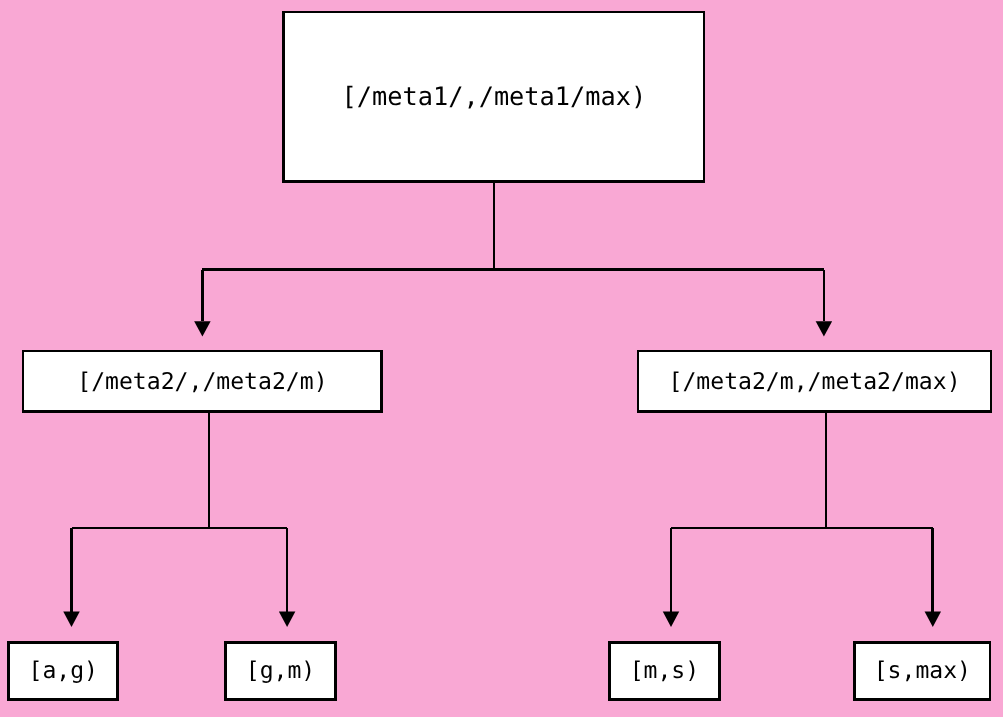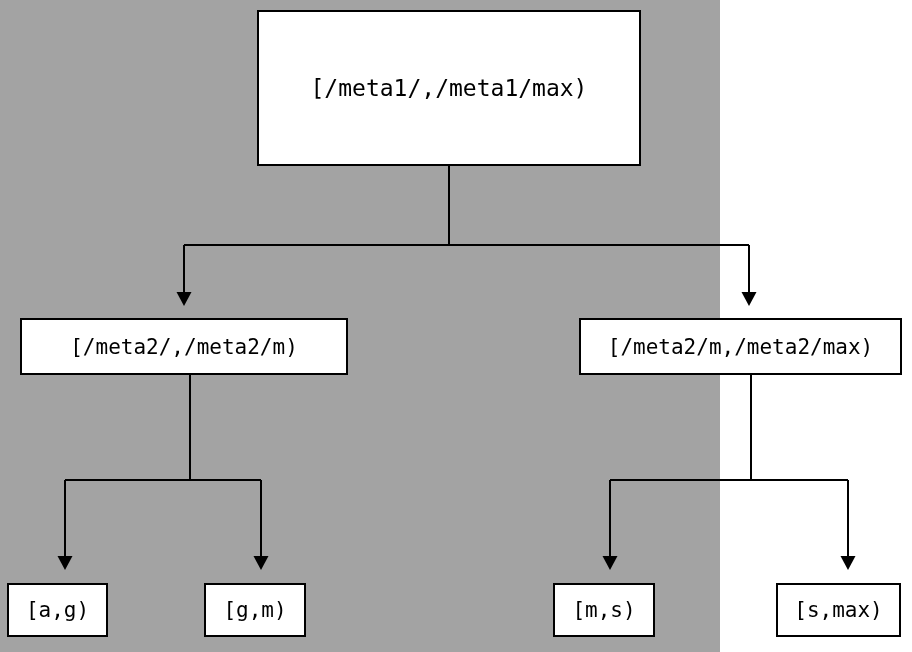--- a/index.html
+++ b/index.html
@@ -9,23 +9,23 @@
     background: #ffffff;
   }
   body {
     width: 912px;
     height: 652px;
     font-family: "DejaVu Sans Mono", "Liberation Mono", monospace;
     overflow: hidden;
   }
   #diagram-root {
     position: relative;
-    width: 720px;
+    width: 912px;
     height: 652px;
-    background: #a3a3a3;
+    background: #f9a8d4;
   }
   svg.tree-canvas {
     position: absolute;
     top: 0;
     left: 0;
     width: 912px;
     height: 652px;
     display: block;
   }
   .node-box {

